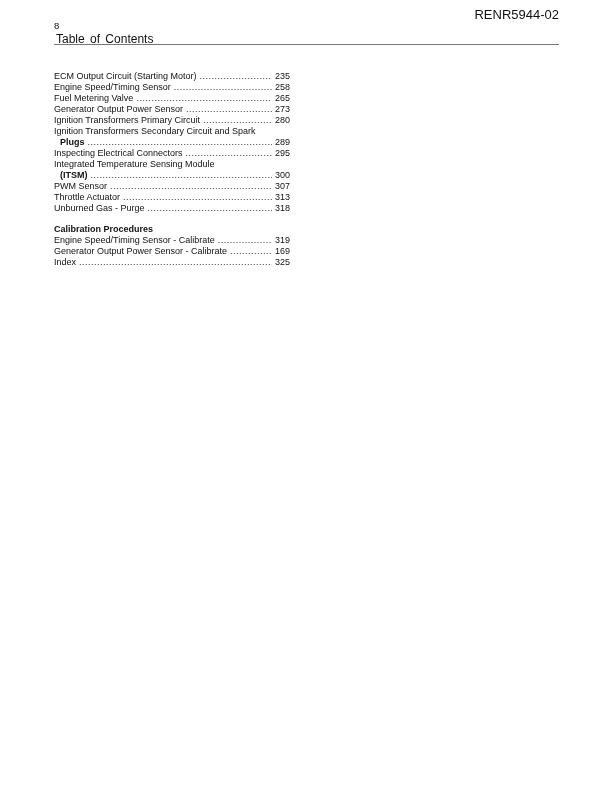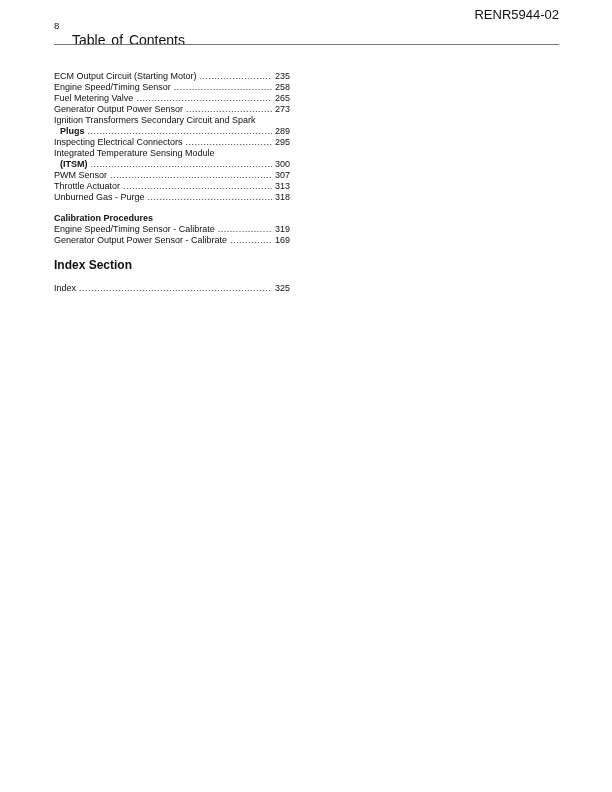--- a/index.html
+++ b/index.html
@@ -1,20 +1,20 @@
 <!DOCTYPE html>
 <html><head>
 <meta charset="utf-8">
 <style>
   html, body { margin: 0; padding: 0; background: #ffffff; }
   body { width: 612px; height: 792px; position: relative; overflow: hidden;
          font-family: "Liberation Sans", sans-serif; color: #111; }
   .hdr-num { position: absolute; left: 54px; top: 20px; font-size: 9.5px; }
   .hdr-doc { position: absolute; right: 53px; top: 7px; font-size: 13px; }
-  .hdr-title { position: absolute; left: 72px; top: 32px; font-size: 14px; word-spacing: 2px; }
+  .hdr-title { position: absolute; left: 56px; top: 32px; font-size: 12px; word-spacing: 2px; }
   .hdr-rule { position: absolute; left: 54px; top: 44px; width: 505px; height: 0;
               border-top: 1px solid #777; }
   .toc { position: absolute; left: 54px; top: 71px; width: 236px; font-size: 9px; line-height: 11px; }
   .row { display: flex; align-items: baseline; white-space: nowrap; }
   .row .t { flex: 0 0 auto; }
   .row .dots { flex: 1 1 auto; overflow: hidden; margin: 0 3px; letter-spacing: 0.5px; color: #222; }
   .row .dots::before { content: "......................................................................................................................................................"; }
   .row .p { flex: 0 0 auto; }
   .row.indent .t { padding-left: 6px; font-weight: bold; }
   .line-only { white-space: nowrap; }
@@ -42,20 +42,25 @@
     </div>
   <div class="row">
       <span class="t">Fuel Metering Valve</span>
       <span class="dots"></span>
       <span class="p">265</span>
     </div>
   <div class="row">
       <span class="t">Generator Output Power Sensor</span>
       <span class="dots"></span>
       <span class="p">273</span>
+    </div>
+  <div class="row">
+      <span class="t">Ignition Transformers Primary Circuit</span>
+      <span class="dots"></span>
+      <span class="p">280</span>
     </div>
   <div>
     <div class="line-only">Ignition Transformers Secondary Circuit and Spark</div>
     <div class="row indent">
         <span class="t">Plugs</span>
         <span class="dots"></span>
         <span class="p">289</span>
       </div>
   </div>
   <div class="row">
@@ -92,19 +97,18 @@
       <span class="t">Engine Speed/Timing Sensor - Calibrate</span>
       <span class="dots"></span>
       <span class="p">319</span>
     </div>
   <div class="row">
       <span class="t">Generator Output Power Sensor - Calibrate</span>
       <span class="dots"></span>
       <span class="p">169</span>
     </div>
 
-  <div class="sec-head">Index Section</div>
   <div class="row">
       <span class="t">Index</span>
       <span class="dots"></span>
       <span class="p">325</span>
     </div>
 </div>
 
 </body></html>

